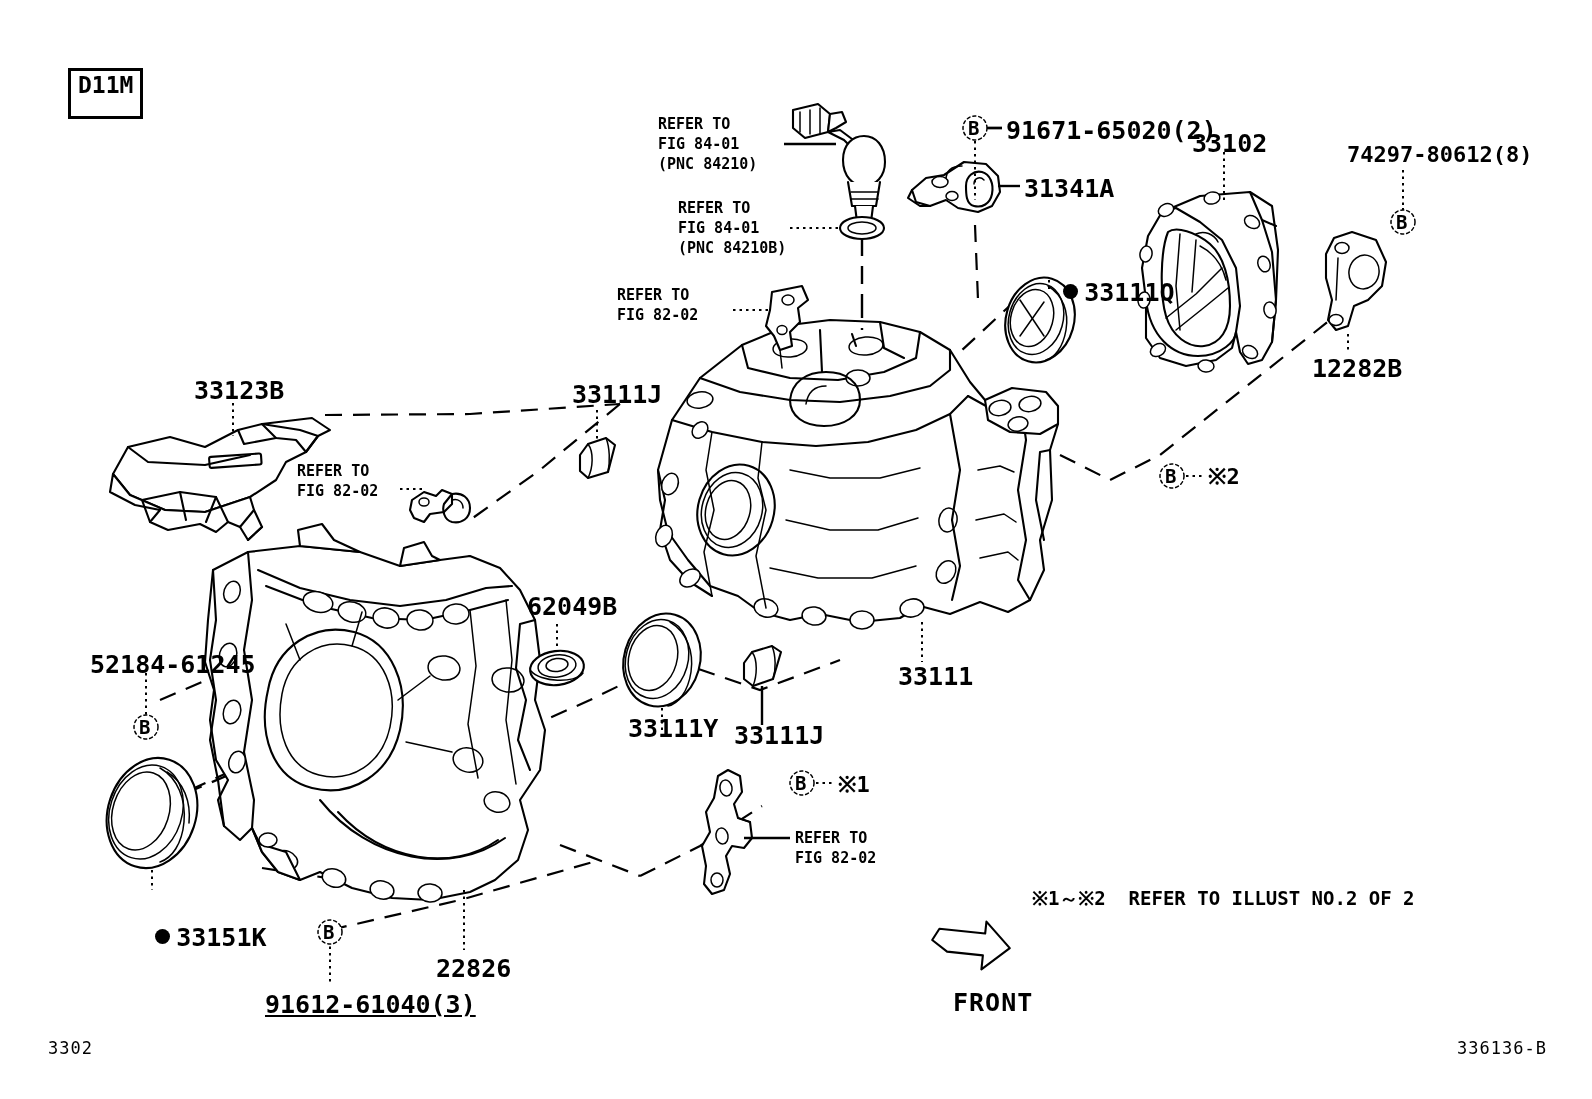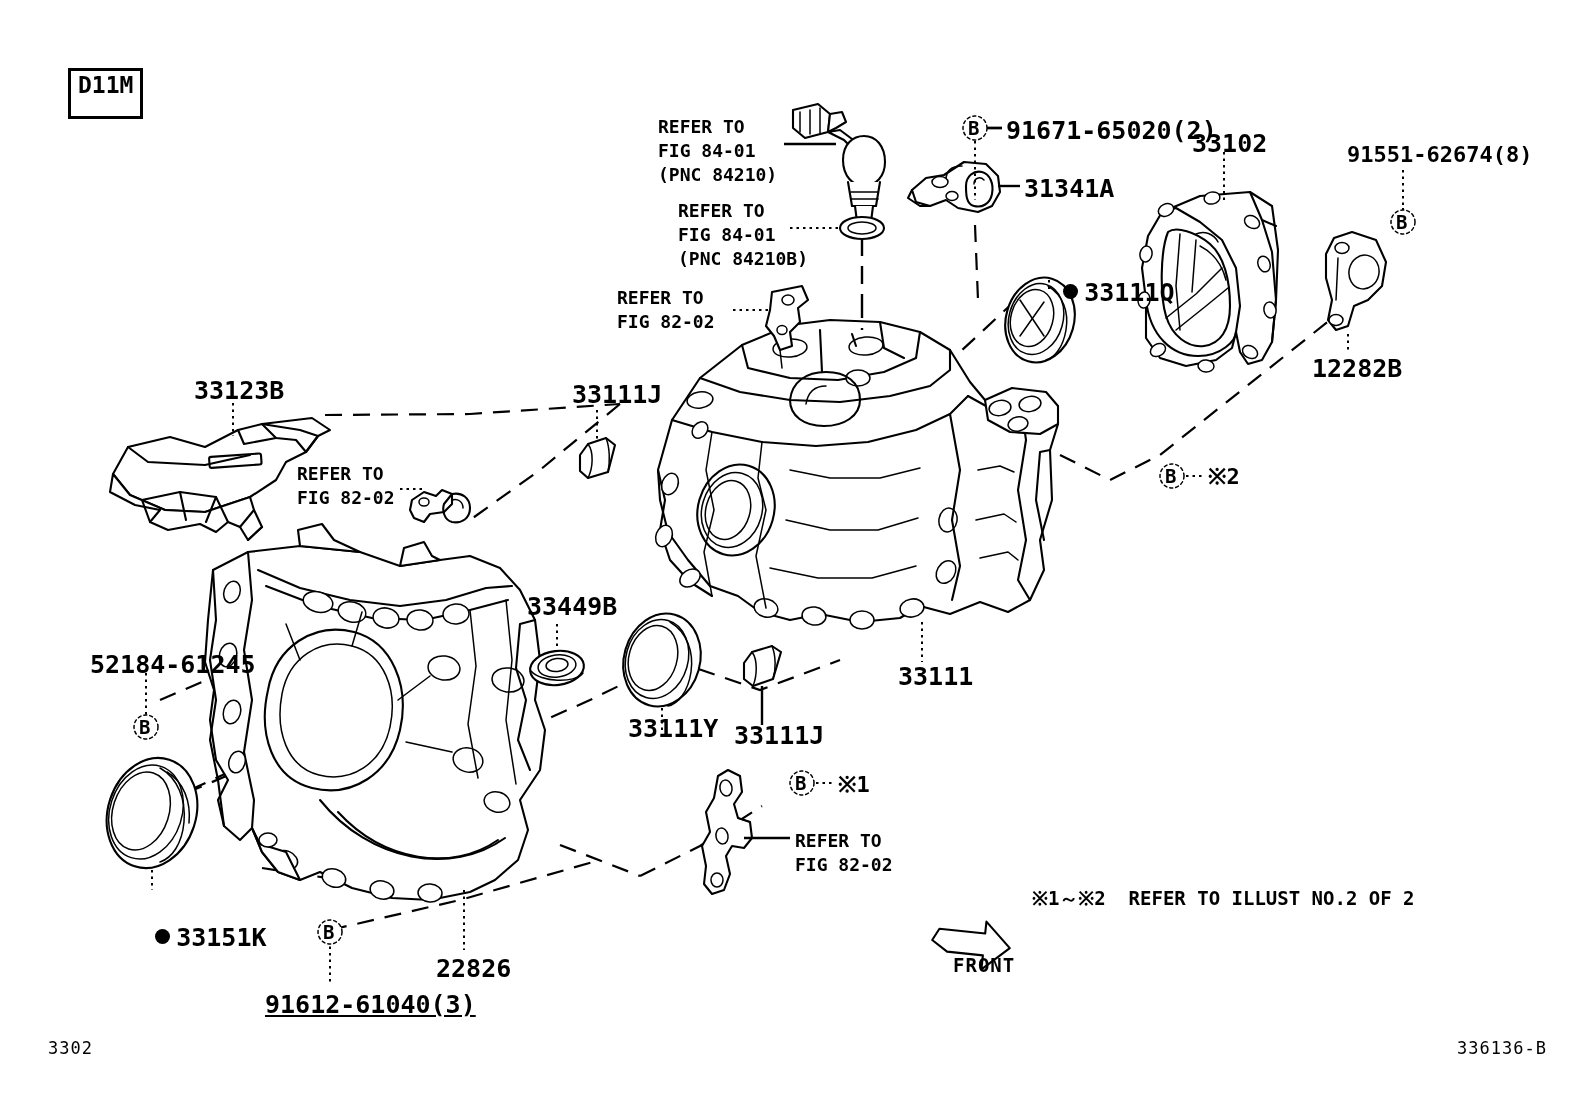--- a/index.html
+++ b/index.html
@@ -4,29 +4,29 @@
 <style>
   html,body{margin:0;padding:0;background:#fff;}
   body{width:1592px;height:1099px;position:relative;overflow:hidden;
        font-family:"DejaVu Sans Mono","Liberation Mono",monospace;color:#000;}
   #sheet{position:absolute;inset:0;}
   svg.layer{position:absolute;left:0;top:0;width:1592px;height:1099px;overflow:visible;}
   .lbl{position:absolute;white-space:pre;font-family:"DejaVu Sans Mono","Liberation Mono",monospace;
        color:#000;font-weight:bold;letter-spacing:0px;line-height:1.32;}
   .pn{font-size:25px;}
   .pn-sm{font-size:22px;}
-  .refer{font-size:18px;font-weight:bold;}
+  .refer{font-size:15px;font-weight:bold;}
   .note{font-size:19px;font-weight:bold;}
   .foot{font-size:17px;font-weight:normal;letter-spacing:1px;text-align:right;}
   .jp{font-size:21px;font-family:"DejaVu Sans","Liberation Sans",sans-serif;font-weight:bold;}
   .codebox{position:absolute;border:3px solid #000;padding:1px 7px 18px 7px;
            font-size:23px;font-weight:bold;font-family:"DejaVu Sans Mono",monospace;}
   .bullet{display:inline-block;width:15px;height:15px;border-radius:50%;
           background:#000;vertical-align:2px;margin-right:6px;}
-  .frontlbl{font-size:19px;font-weight:bold;letter-spacing:1px;}
+  .frontlbl{font-size:25px;font-weight:bold;letter-spacing:1px;margin-top:33px;}
 </style>
 </head>
 <body>
 
 <div id="sheet">
 
   <svg class="layer" viewBox="0 0 1592 1099">
     <defs>
       <style>
         .st{fill:none;stroke:#000;stroke-width:2.1;stroke-linejoin:round;stroke-linecap:round;}
@@ -418,32 +418,32 @@
   <div class="lbl refer" style="left:795px;top:829px;">REFER TO
 FIG 82-02</div>
 
   <div class="lbl pn" style="left:194px;top:374px;">33123B</div>
   <div class="lbl pn" style="left:90px;top:648px;">52184-61245</div>
   <div class="lbl pn" style="left:95px;top:888px;">
     <span class="bullet"></span><span>33151K</span>
   </div>
   <div class="lbl pn" style="left:265px;top:988px;text-decoration:underline;">91612-61040(3)</div>
   <div class="lbl pn" style="left:436px;top:952px;">22826</div>
-  <div class="lbl pn" style="left:527px;top:590px;">33449B</div>
+  <div class="lbl pn" style="left:527px;top:590px;">62049B</div>
   <div class="lbl pn" style="left:628px;top:712px;">33111Y</div>
   <div class="lbl pn" style="left:734px;top:719px;">33111J</div>
   <div class="lbl pn" style="left:572px;top:378px;">33111J</div>
   <div class="lbl pn" style="left:898px;top:660px;">33111</div>
   <div class="lbl pn" style="left:1003px;top:243px;">
     <span class="bullet"></span><span>33111Q</span>
   </div>
   <div class="lbl pn" style="left:1024px;top:172px;">31341A</div>
   <div class="lbl pn" style="left:1006px;top:114px;">91671-65020(2)</div>
   <div class="lbl pn" style="left:1192px;top:127px;">33102</div>
-  <div class="lbl pn-sm" style="left:1347px;top:140px;">91551-62674(8)</div>
+  <div class="lbl pn-sm" style="left:1347px;top:140px;">74297-80612(8)</div>
   <div class="lbl pn" style="left:1312px;top:352px;">12282B</div>
 
   <div class="lbl" style="left:968px;top:116px;font-size:19px;">B</div>
   <div class="lbl" style="left:1396px;top:210px;font-size:19px;">B</div>
   <div class="lbl" style="left:139px;top:715px;font-size:19px;">B</div>
   <div class="lbl" style="left:323px;top:920px;font-size:19px;">B</div>
   <div class="lbl" style="left:1165px;top:464px;font-size:19px;">B</div>
   <div class="lbl" style="left:795px;top:771px;font-size:19px;">B</div>
 
   <div class="lbl pn-sm" style="left:1208px;top:462px;">※2</div>

